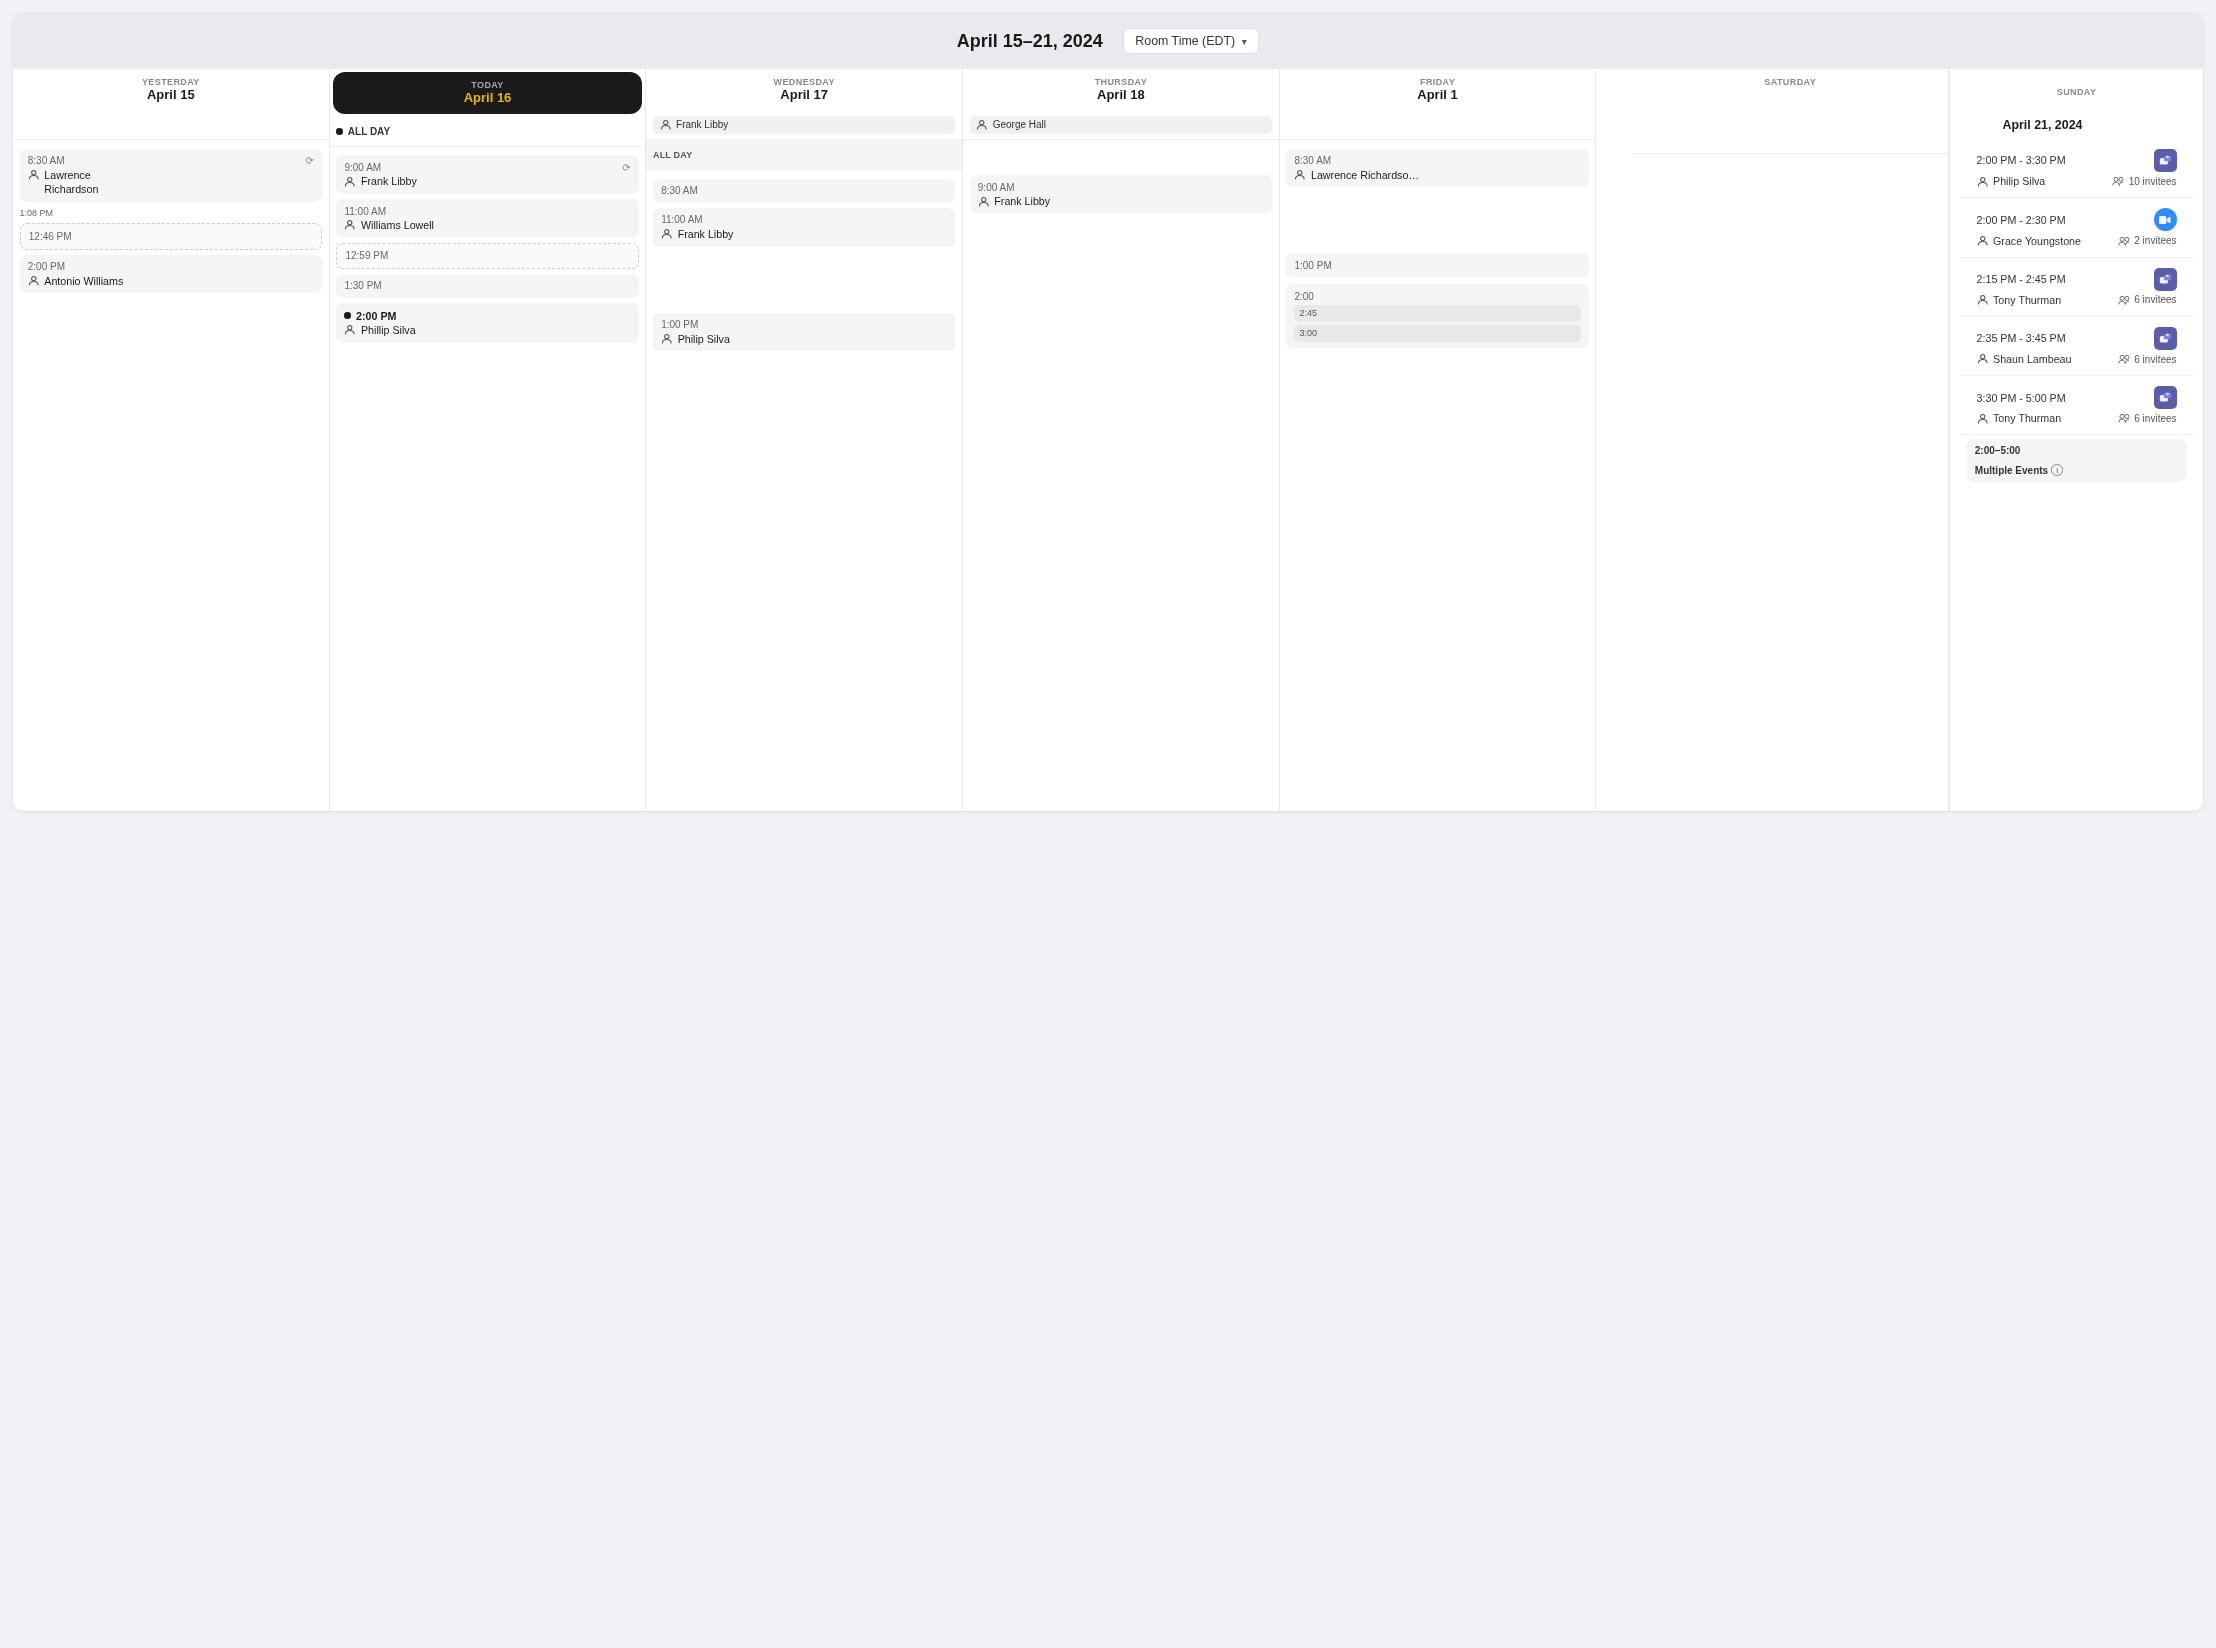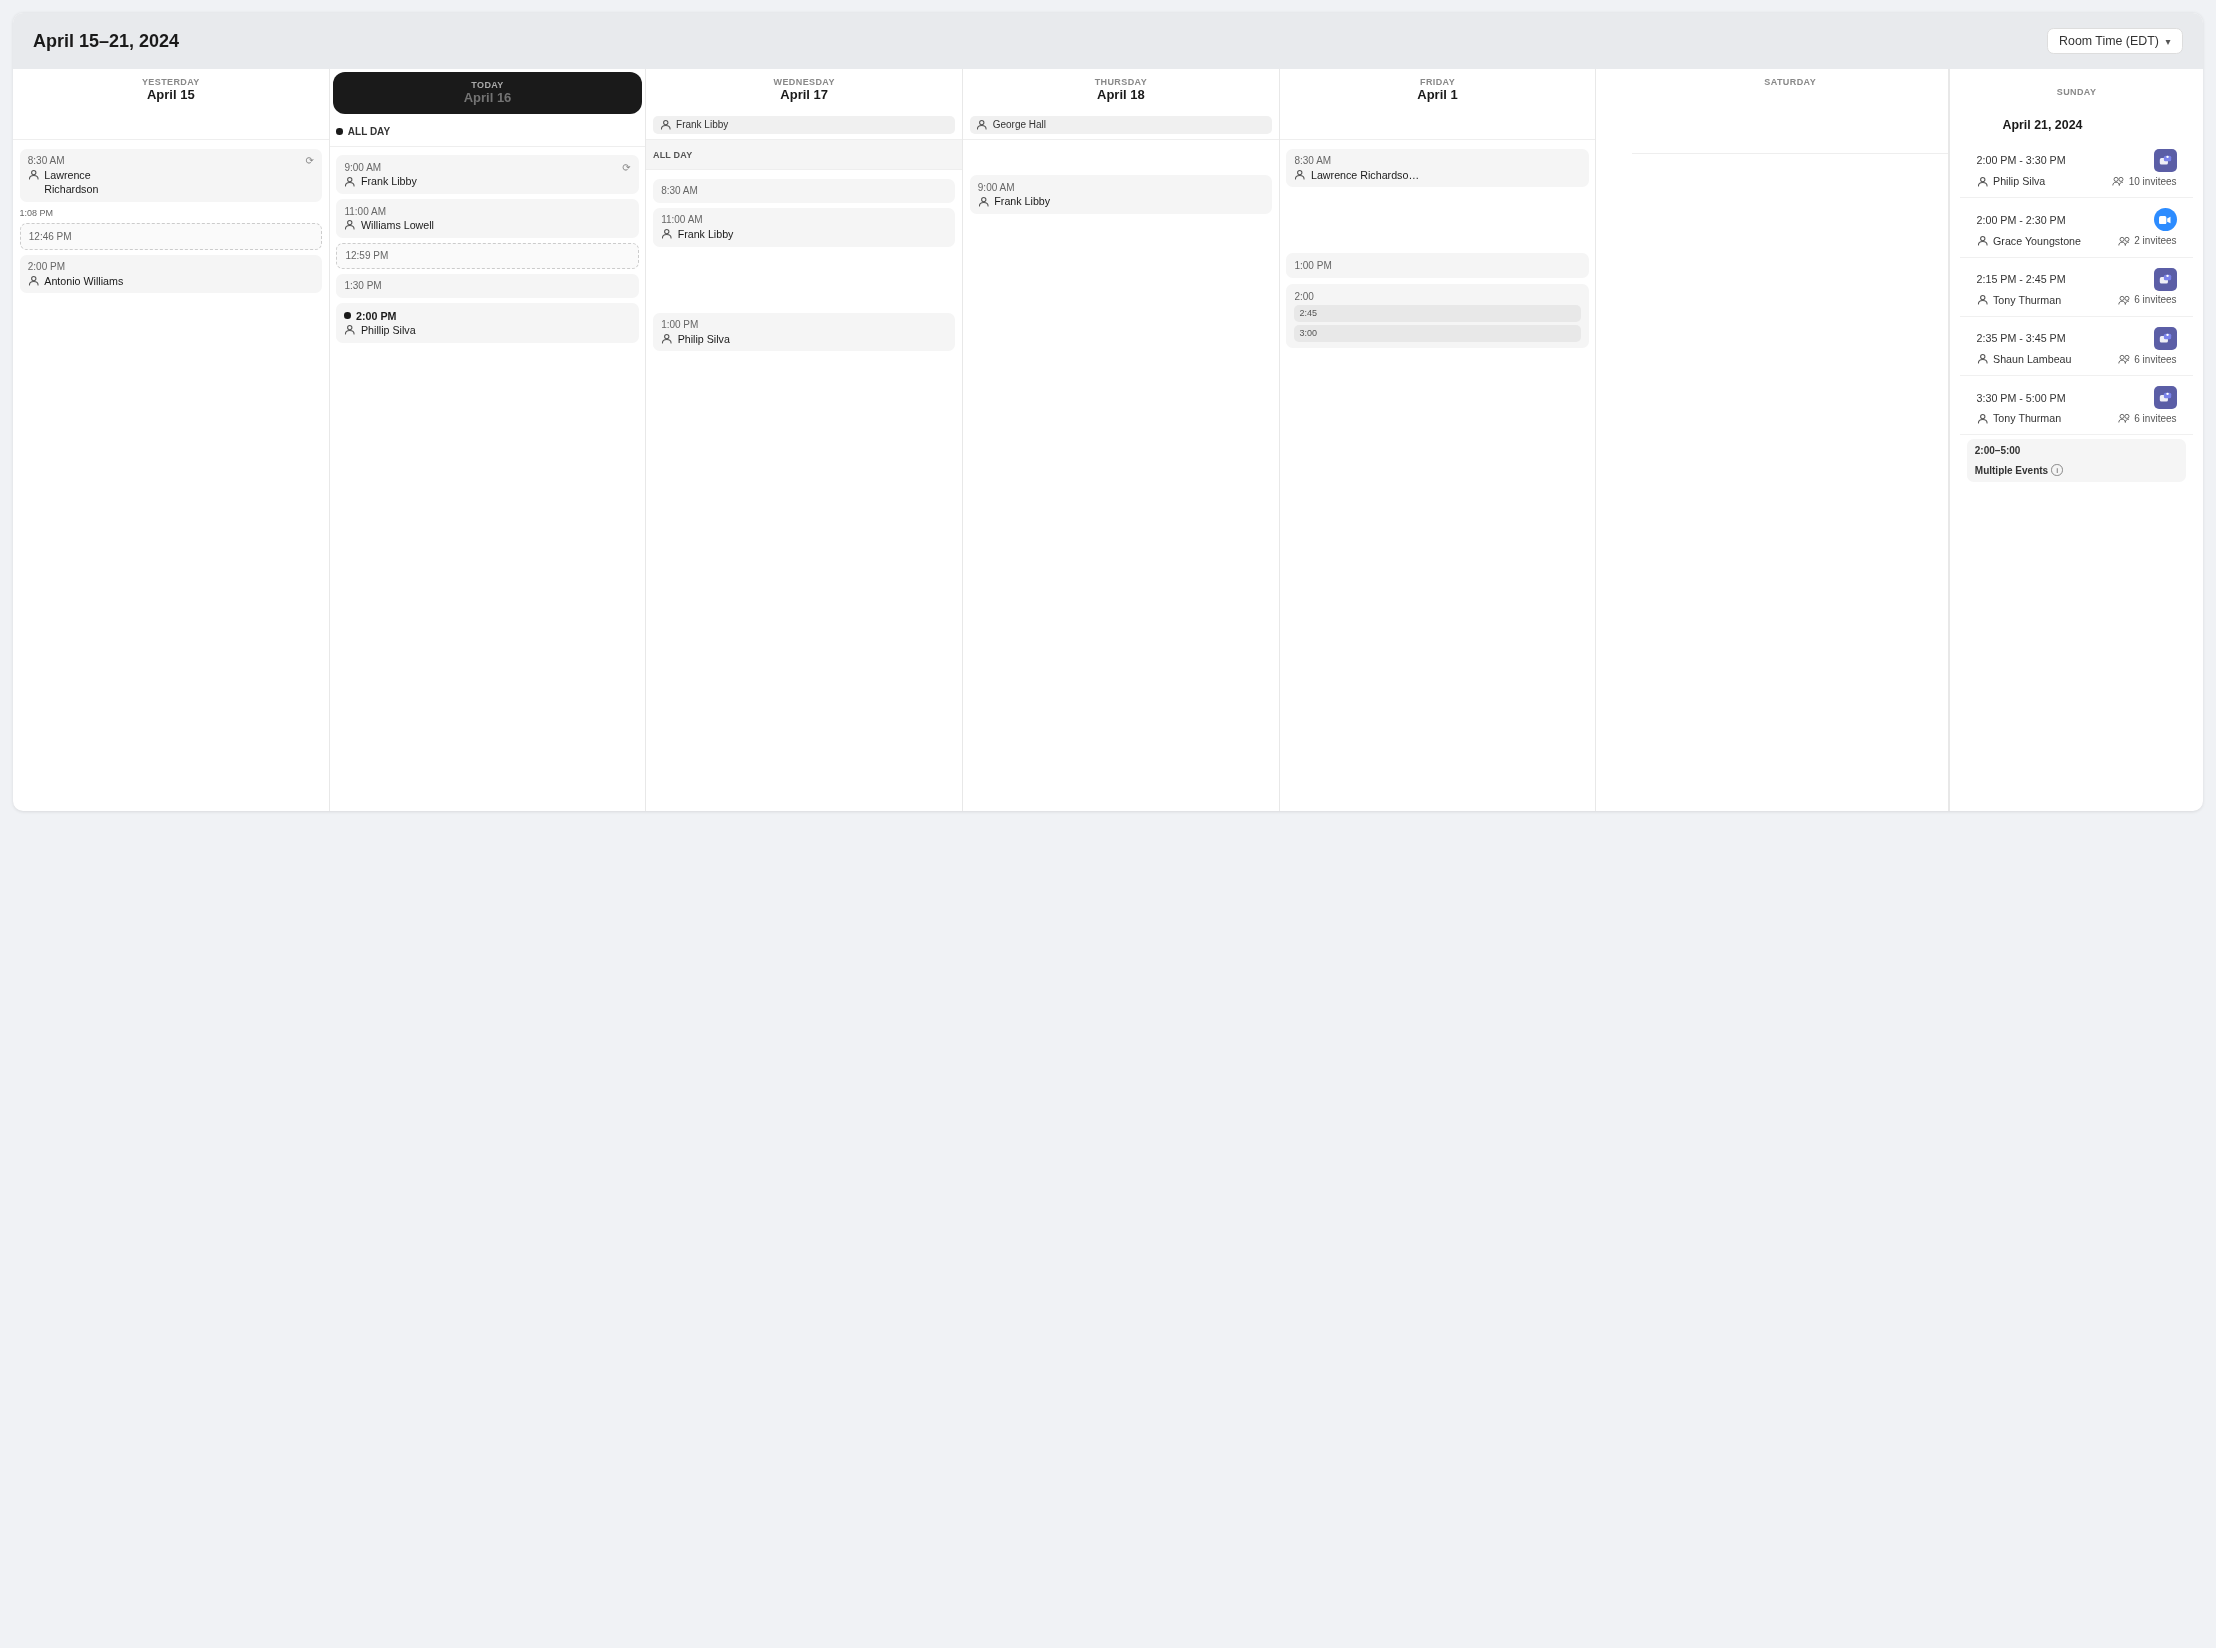--- a/index.html
+++ b/index.html
@@ -1,21 +1,21 @@
 <!DOCTYPE html>
 <html style="font-size:13px"><head>
   <meta charset="utf-8">
   <style>
     * { box-sizing: border-box; margin: 0; padding: 0; }
     body { font-family: -apple-system, BlinkMacSystemFont, 'Segoe UI', sans-serif; background: #f0f2f5; min-height: 100vh; }
 
     .calendar-wrapper { background: #fff; border-radius: 10px; margin: 13px; overflow: hidden; box-shadow: 0 0.8px 3.3px rgba(0,0,0,0.1); }
 
     
-    .calendar-header { background: #e8eaed; padding: 15px 20px; display: flex; align-items: center; justify-content: space-between; gap: 20px; }
+    .calendar-header { background: #e8eaed; padding: 15px 20px; display: flex; align-items: center; justify-content: center; gap: 20px; }
     .header-title { font-size: 18px; font-weight: 700; color: #1a1a1a; }
     .timezone-select { display: flex; align-items: center; gap: 6.6px; background: #fff; border: 0.8px solid #ddd; border-radius: 6.6px; padding: 5px 11.5px; font-size: 12.4px; color: #333; cursor: pointer; }
     .chevron-down { font-size: 10px; color: #555; }
 
     
     .calendar-grid { display: flex; min-height: 742px; }
 
     
     .day-col { flex: 1; border-right: 0.8px solid #e8e8e8; min-width: 0; }
     .day-col:last-child { border-right: none; }
@@ -129,21 +129,21 @@
               </svg>
             <span class="person-name">Antonio Williams</span>
           </div>
         </div>
       </div>
     </div>
 
     <div class="day-col today">
       <div class="day-header" style="background:#1a1a1a; border-radius:12px; margin:3.3px;">
         <div class="day-label" style="color:#aaa;">TODAY</div>
-        <div class="day-date" style="color:#737373;">April 16</div>
+        <div class="day-date" style="color:#eab308;">April 16</div>
       </div>
       <div class="allday-row">
         <div class="allday-dot"></div>
         <span class="allday-label">ALL DAY</span>
       </div>
       <div class="day-body">
 
         <div class="event-block">
           <div class="event-time">
             <span>9:00 AM</span>

